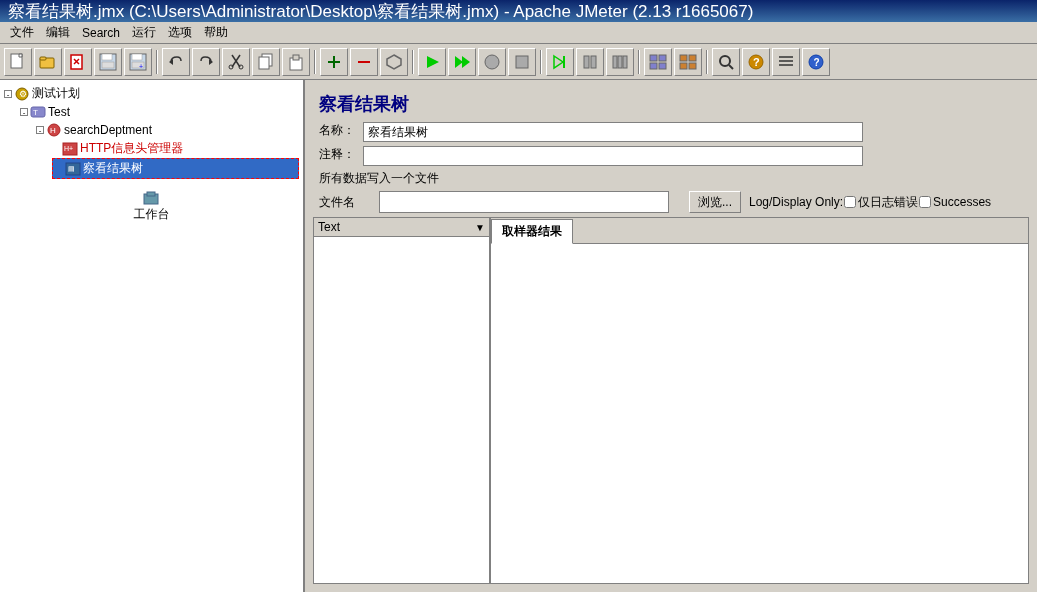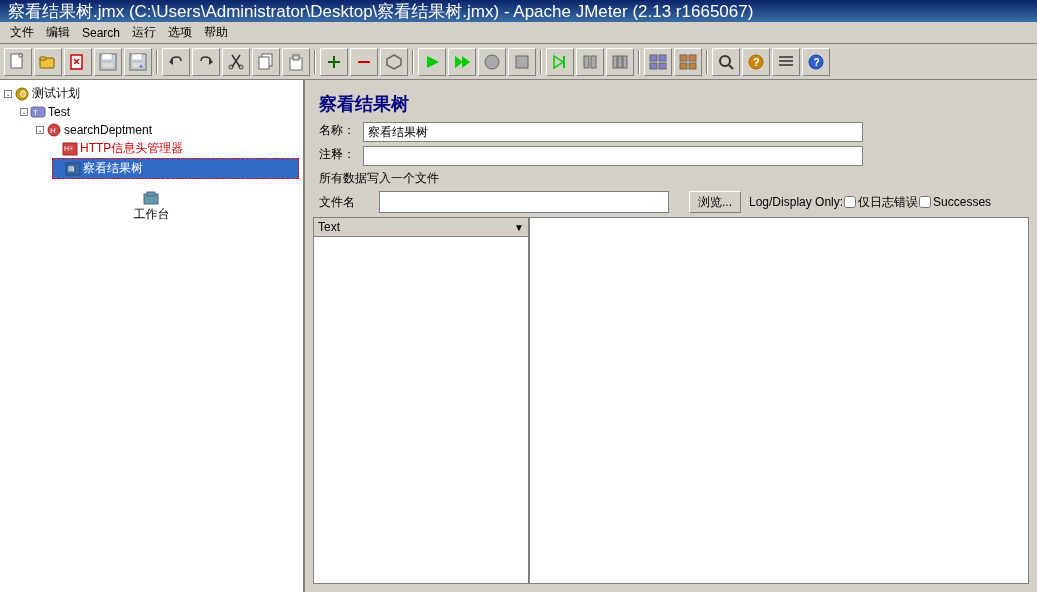--- a/index.html
+++ b/index.html
@@ -186,21 +186,21 @@
       border-bottom: 1px solid white;
       font-weight: bold;
     }
 
     
     .split-content {
       flex: 1;
       display: flex;
     }
     .left-split {
-      width: 216px;
+      width: 177px;
       border-right: 2px solid #808080;
       background: white;
       display: flex;
       flex-direction: column;
     }
     .left-split-header {
       background: #d4d0c8;
       padding: 2px 4px;
       font-size: 12px;
       border-bottom: 1px solid #808080;
@@ -516,18 +516,21 @@
 
         <div class="left-split">
           <div class="left-split-header">
             <span>Text</span>
             <span class="dropdown-arrow">▼</span>
           </div>
           <div class="left-split-body"></div>
         </div>
 
         <div class="right-split">
+          <div class="tabs-row">
+            <div class="tab active">取样器结果</div>
+          </div>
           <div style="flex:1; background:white; height:calc(100% - 26px);"></div>
         </div>
       </div>
     </div>
   </div>
 </div>
 
 </body></html>

